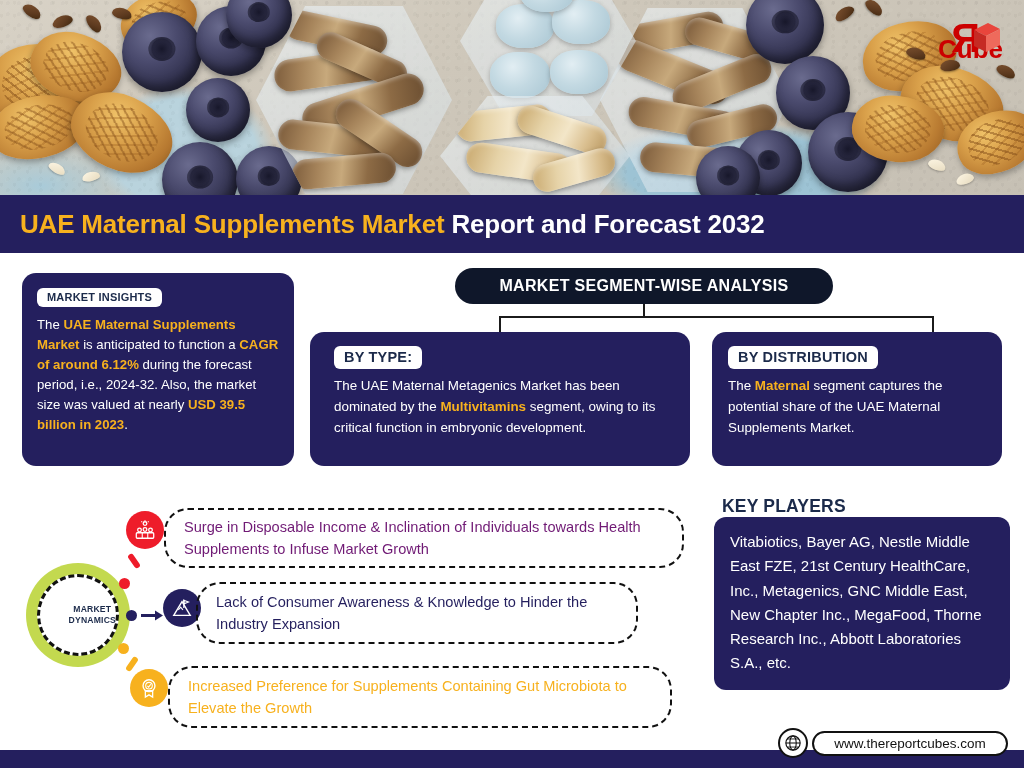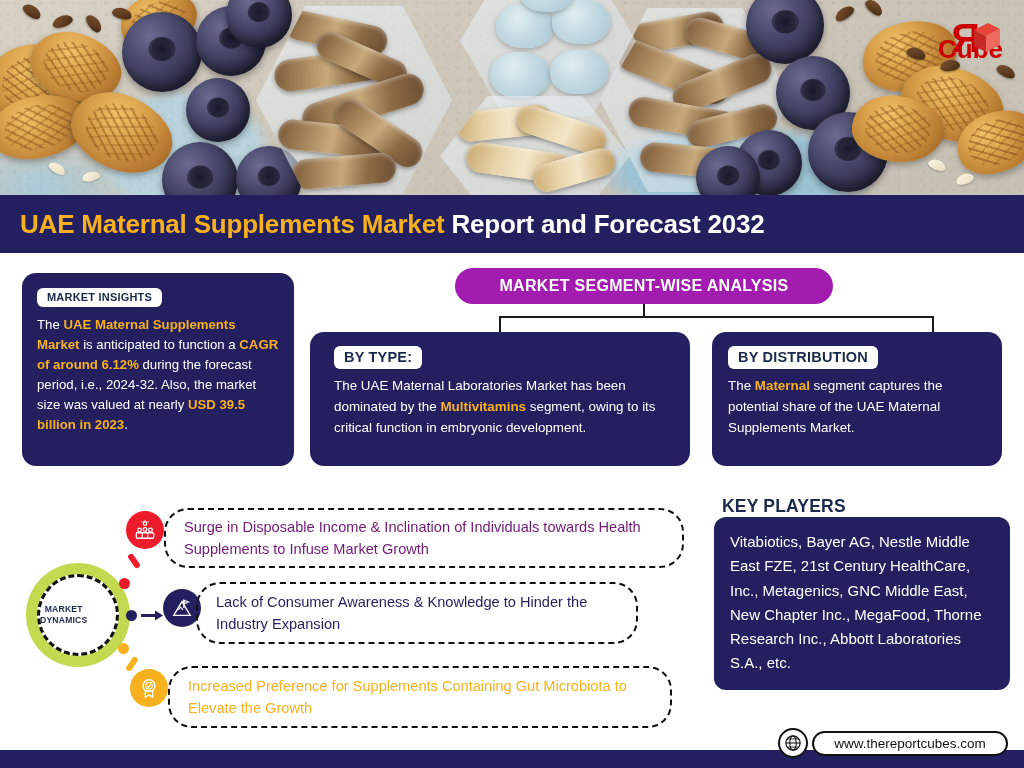--- a/index.html
+++ b/index.html
@@ -127,21 +127,21 @@
   }
   .insights .pill-label { font-size: 11px; margin-bottom: 8px; }
   .insights-body {
     color:#ffffff; font-size: 13.2px; line-height: 1.52;
   }
   .gold { color:#f7b11e; font-weight: bold; }
 
   
   .seg-banner {
     position:absolute; left: 455px; top: 15px; width: 378px; height: 36px;
-    background:#a21caf; border-radius: 18px;
+    background:#0f172a; border-radius: 18px;
     display:flex; align-items:center; justify-content:center;
     color:#fff; font-size: 16px; font-weight: bold; letter-spacing: .3px;
   }
   .connector { position:absolute; background:#1b1b1b; }
   .c-vert-top { left: 643px; top: 51px; width: 2px; height: 13px; }
   .c-horiz { left: 499px; top: 63px; width: 435px; height: 2px; }
   .c-vert-l { left: 499px; top: 63px; width: 2px; height: 17px; }
   .c-vert-r { left: 932px; top: 63px; width: 2px; height: 17px; }
 
   .seg-card {
@@ -155,21 +155,21 @@
 
   
   .dyn-ring {
     position:absolute; left: 26px; top: 310px; width: 104px; height: 104px;
     border-radius: 50%; background: #c3d94f;
   }
   .dyn-inner {
     position:absolute; left: 11px; top: 11px; width: 82px; height: 82px;
     border-radius:50%; background:#fff;
     border: 3px dashed #111;
-    display:flex; align-items:center; justify-content:flex-start;
+    display:flex; align-items:center; justify-content:flex-end;
     text-align:center;
   }
   .dyn-inner span {
     font-size: 8.6px; font-weight: bold; color:#1b2a4a; line-height:1.28; letter-spacing:.2px;
   }
   .dot { position:absolute; width:11px; height:11px; border-radius:50%; }
   .dot.red { background:#ee1c2a; left: 119px; top: 325px; }
   .dot.navy { background:#241f5e; left: 126px; top: 357px; }
   .dot.gold { background:#f7b11e; left: 118px; top: 390px; }
 
@@ -338,21 +338,21 @@
   </div>
 
   <div class="seg-banner">MARKET SEGMENT-WISE ANALYSIS</div>
   <div class="connector c-vert-top"></div>
   <div class="connector c-horiz"></div>
   <div class="connector c-vert-l"></div>
   <div class="connector c-vert-r"></div>
 
   <div class="seg-card type">
     <div class="pill-label">BY TYPE:</div>
-    <div class="seg-body"><span>The UAE Maternal Laboratories Market has been dominated by the </span><span class="gold">Multivitamins</span><span> segment, owing to its critical function in embryonic development.</span></div>
+    <div class="seg-body"><span>The UAE Maternal Metagenics Market has been dominated by the </span><span class="gold">Multivitamins</span><span> segment, owing to its critical function in embryonic development.</span></div>
   </div>
 
   <div class="seg-card dist">
     <div class="pill-label">BY DISTRIBUTION</div>
     <div class="seg-body"><span>The </span><span class="gold">Maternal</span><span> segment captures the potential share of the UAE Maternal Supplements Market.</span></div>
   </div>
 
   <div class="dyn-ring">
     <div class="dyn-inner">
       <span><span>MARKET</span><br><span>DYNAMICS</span></span>

